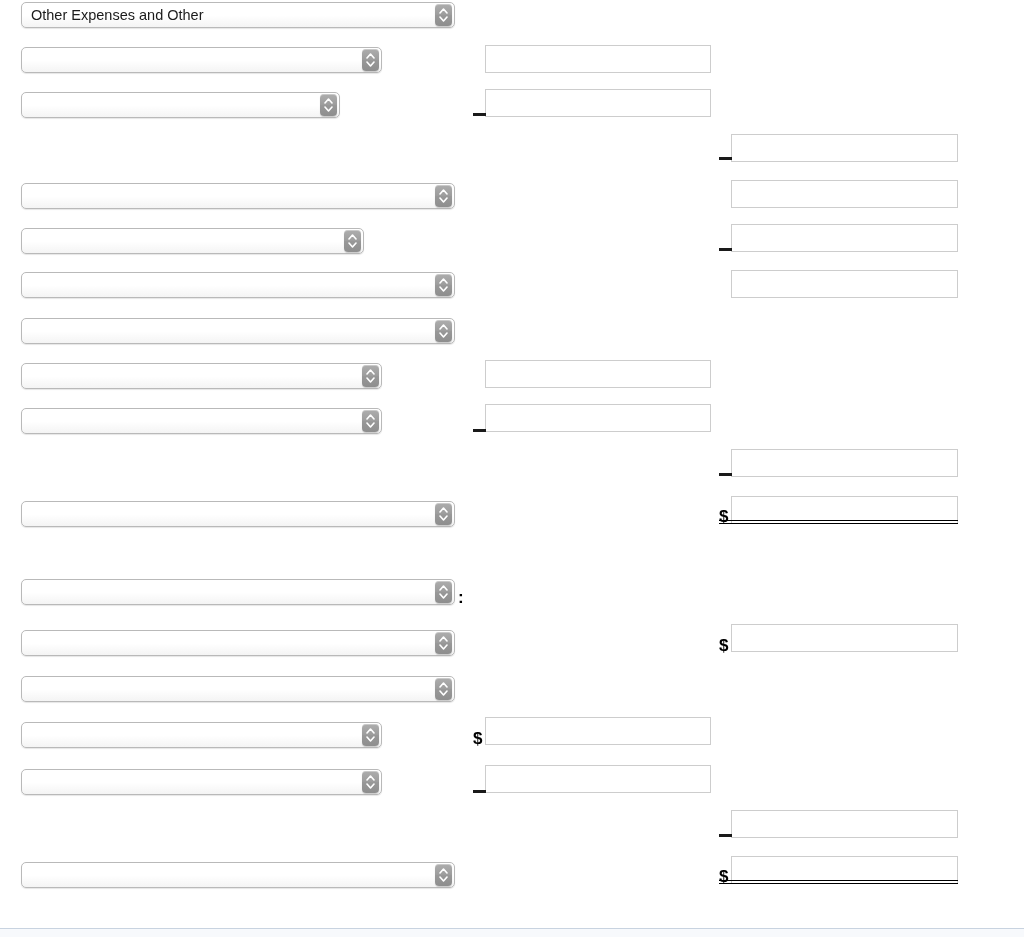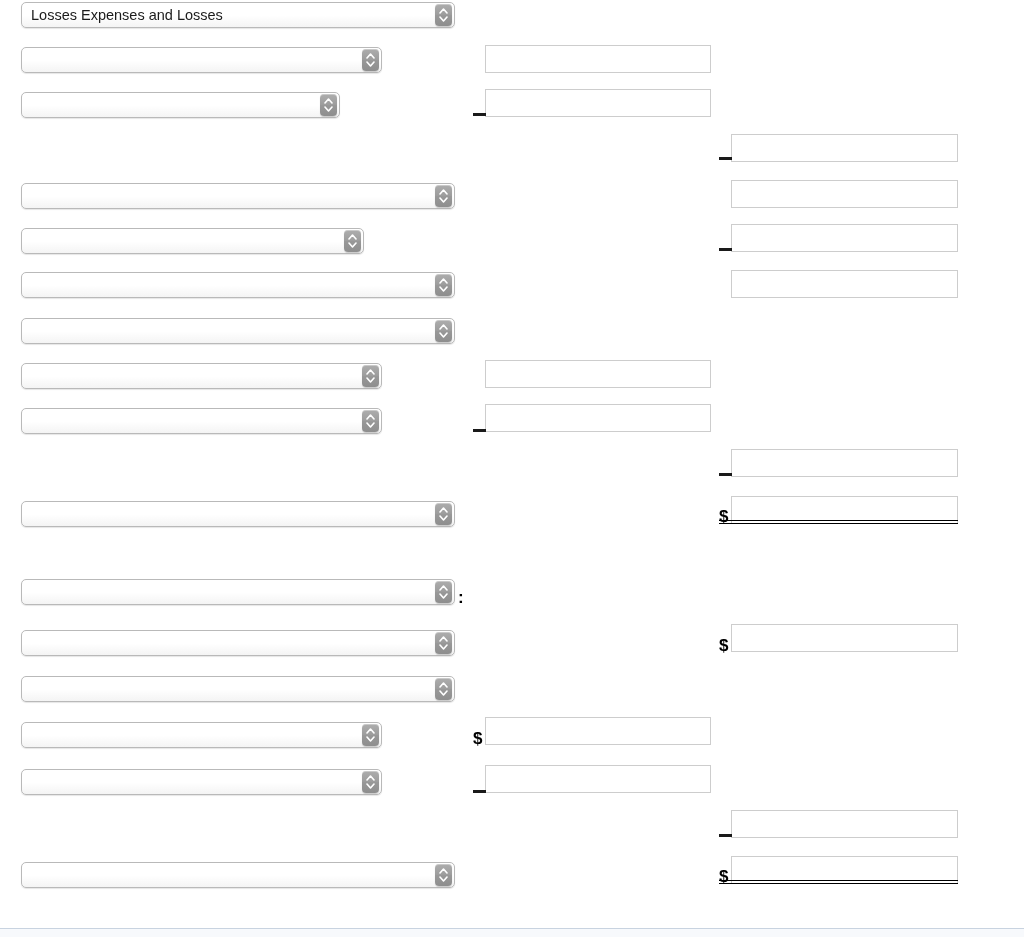--- a/index.html
+++ b/index.html
@@ -118,21 +118,21 @@
     left: 0;
     width: 1024px;
     background: #f7f9fc;
   }
 </style>
 </head>
 <body>
 
 <div id="page">
     <div class="sel" style="left: 21px; top: 2px; width: 434px;">
-      <span class="sel-text">Losses Expenses and Losses</span>
+      <span class="sel-text">Other Expenses and Other</span>
       <span class="stepper">
         <svg width="9" height="6" viewBox="0 0 9 6" aria-hidden="true">
           <polyline points="1,5 4.5,1 8,5" fill="none" stroke="#ffffff" stroke-width="1.6" stroke-linecap="round" stroke-linejoin="round"></polyline>
         </svg>
         <svg width="9" height="6" viewBox="0 0 9 6" aria-hidden="true">
           <polyline points="1,1 4.5,5 8,1" fill="none" stroke="#ffffff" stroke-width="1.6" stroke-linecap="round" stroke-linejoin="round"></polyline>
         </svg>
       </span>
     </div>
     <div class="sel" style="left: 21px; top: 47px; width: 361px;">

